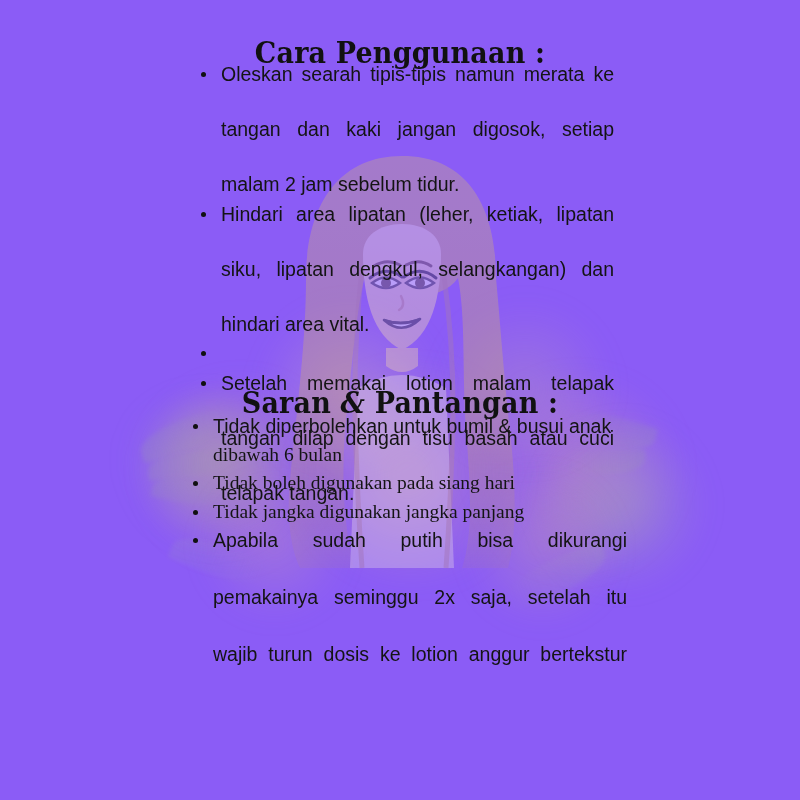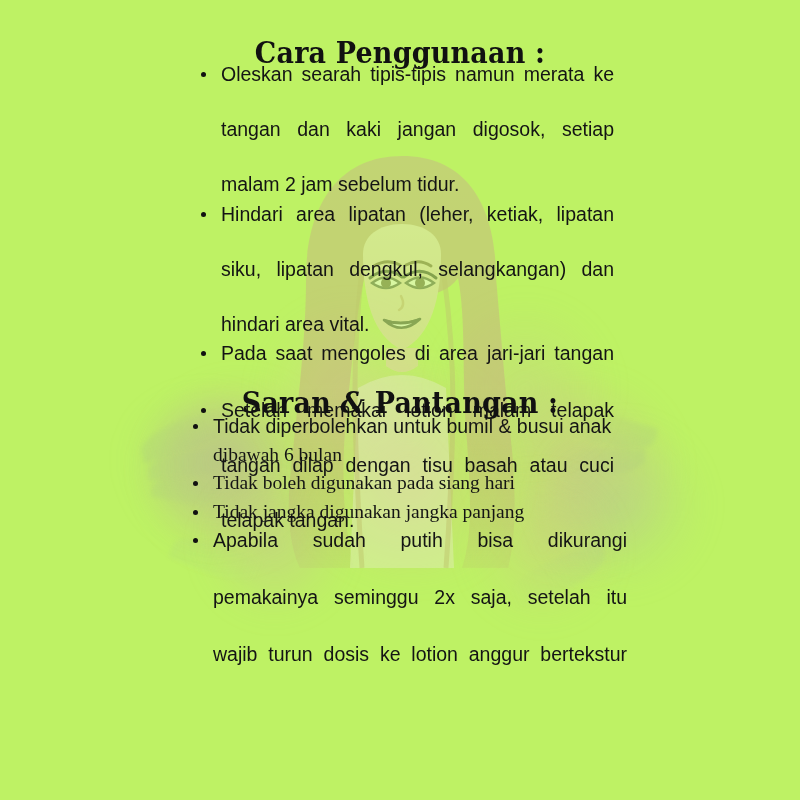--- a/index.html
+++ b/index.html
@@ -11,21 +11,21 @@
     height: 800px;
     background: #ffffff;
     font-family: "Liberation Sans", sans-serif;
     overflow: hidden;
   }
 
   #page {
     position: relative;
     width: 800px;
     height: 800px;
-    background: #bef264;
+    background: #8b5cf6;
     overflow: hidden;
   }
 
   
   .bg-layer {
     position: absolute;
     inset: 0;
     pointer-events: none;
     z-index: 0;
   }
@@ -265,21 +265,21 @@
         <span>Oleskan searah tipis-tipis namun merata ke</span><span style="display: inline-block; width: 100%; height: 0px;"></span>
         <span>tangan dan kaki jangan digosok, setiap</span><span style="display: inline-block; width: 100%; height: 0px;"></span>
         <span class="last-line">malam 2 jam sebelum tidur.</span>
       </li>
       <li>
         <span>Hindari area lipatan (leher, ketiak, lipatan</span><span style="display: inline-block; width: 100%; height: 0px;"></span>
         <span>siku, lipatan dengkul, selangkangan) dan</span><span style="display: inline-block; width: 100%; height: 0px;"></span>
         <span class="last-line">hindari area vital.</span>
       </li>
       <li>
-        <span>Pada saat mengoles di area jari-jari tangan</span><span style="display: inline-block; width: 100%; height: 0px;"></span>
+        <span style="display: inline-block; width: 100%; height: 0px;"></span>
       </li>
       <li>
         <span>Setelah memakai lotion malam telapak</span><span style="display: inline-block; width: 100%; height: 0px;"></span>
         <span>tangan dilap dengan tisu basah atau cuci</span><span style="display: inline-block; width: 100%; height: 0px;"></span>
         <span class="last-line">telapak tangan.</span>
       </li>
     </ul>
 
     <h1 class="heading heading-2">
       <span>Saran </span><span class="amp">&amp;</span><span> Pantangan :</span>

